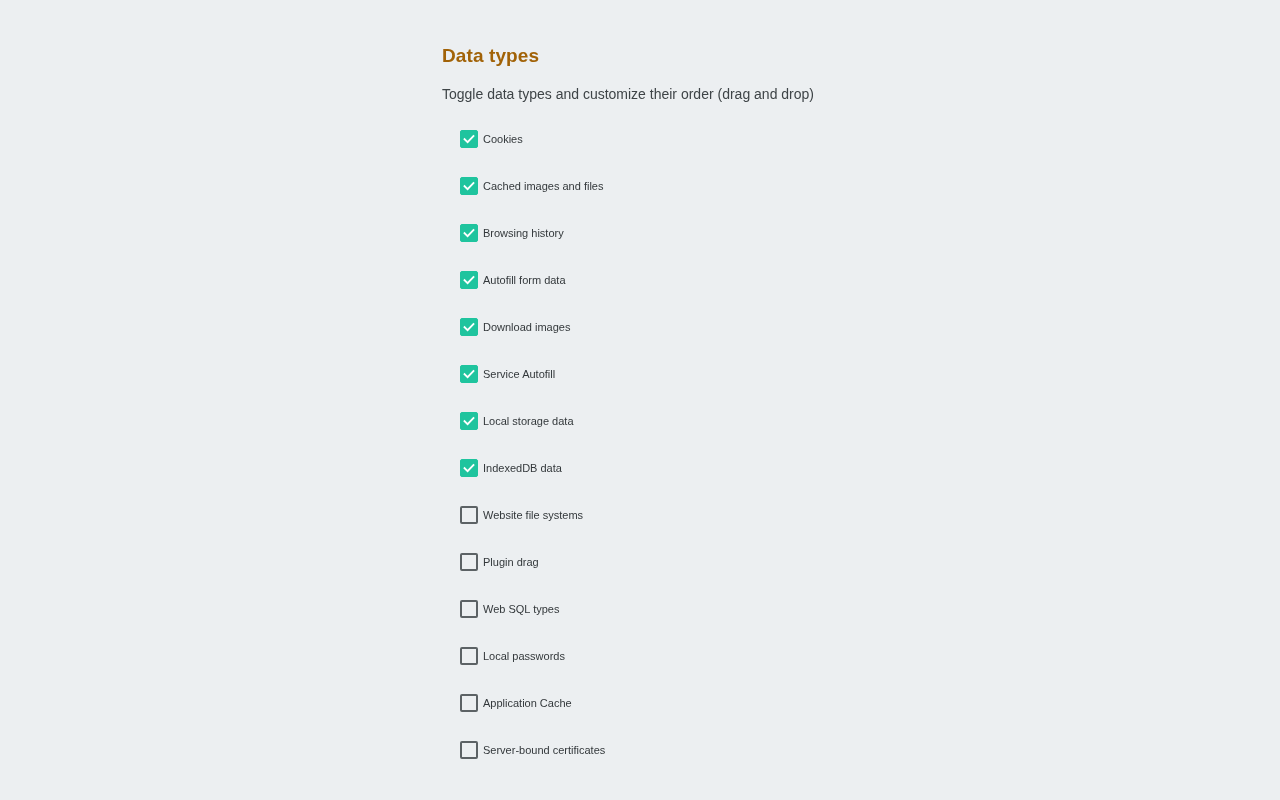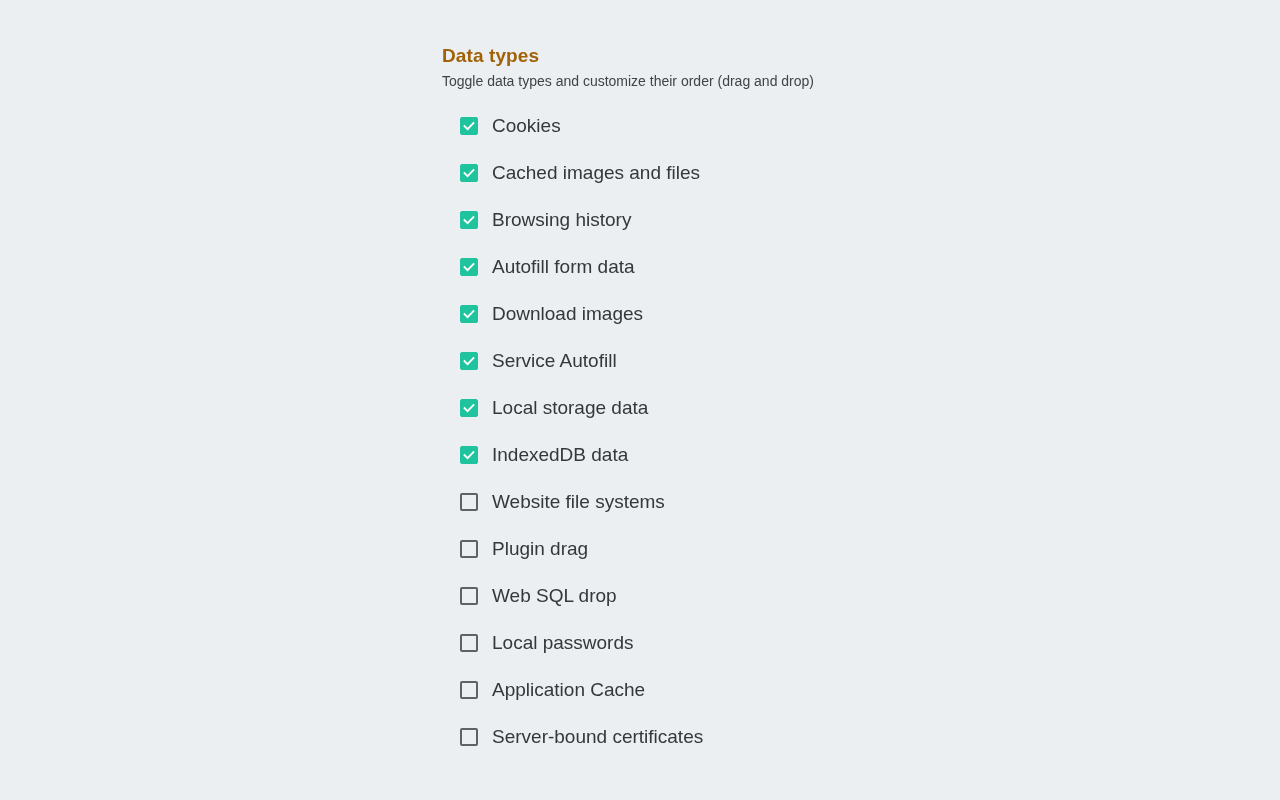--- a/index.html
+++ b/index.html
@@ -29,21 +29,21 @@
     letter-spacing: 0.1px;
     line-height: 24px;
     margin: 0;
   }
 
   .panel-subtitle {
     font-size: 14px;
     font-weight: normal;
     color: #3e4447;
     line-height: 20px;
-    margin: 3px 0 0 0;
+    margin: 16px 0 0 0;
   }
 
   .data-type-list {
     margin: 21px 0 0 0;
     padding: 0;
     list-style: none;
   }
 
   .data-type-row {
     display: flex;
@@ -77,24 +77,24 @@
   .checkbox .tick {
     position: absolute;
     left: 0;
     top: 0;
     width: 100%;
     height: 100%;
     display: block;
   }
 
   .row-label {
-    font-size: 19px;
+    font-size: 11px;
     color: #33383b;
     line-height: 20px;
-    margin-left: 14px;
+    margin-left: 5px;
     white-space: nowrap;
     user-select: none;
   }
 </style>
 </head>
 <body>
 
 <div class="panel">
   <h1 class="panel-title">Data types</h1>
   <p class="panel-subtitle">Toggle data types and customize their order (drag and drop)</p>
@@ -166,21 +166,21 @@
       <li class="data-type-row">
         <span class="checkbox unchecked"></span>
         <span class="row-label">Website file systems</span>
       </li>
       <li class="data-type-row">
         <span class="checkbox unchecked"></span>
         <span class="row-label">Plugin drag</span>
       </li>
       <li class="data-type-row">
         <span class="checkbox unchecked"></span>
-        <span class="row-label">Web SQL drop</span>
+        <span class="row-label">Web SQL types</span>
       </li>
       <li class="data-type-row">
         <span class="checkbox unchecked"></span>
         <span class="row-label">Local passwords</span>
       </li>
       <li class="data-type-row">
         <span class="checkbox unchecked"></span>
         <span class="row-label">Application Cache</span>
       </li>
       <li class="data-type-row">

